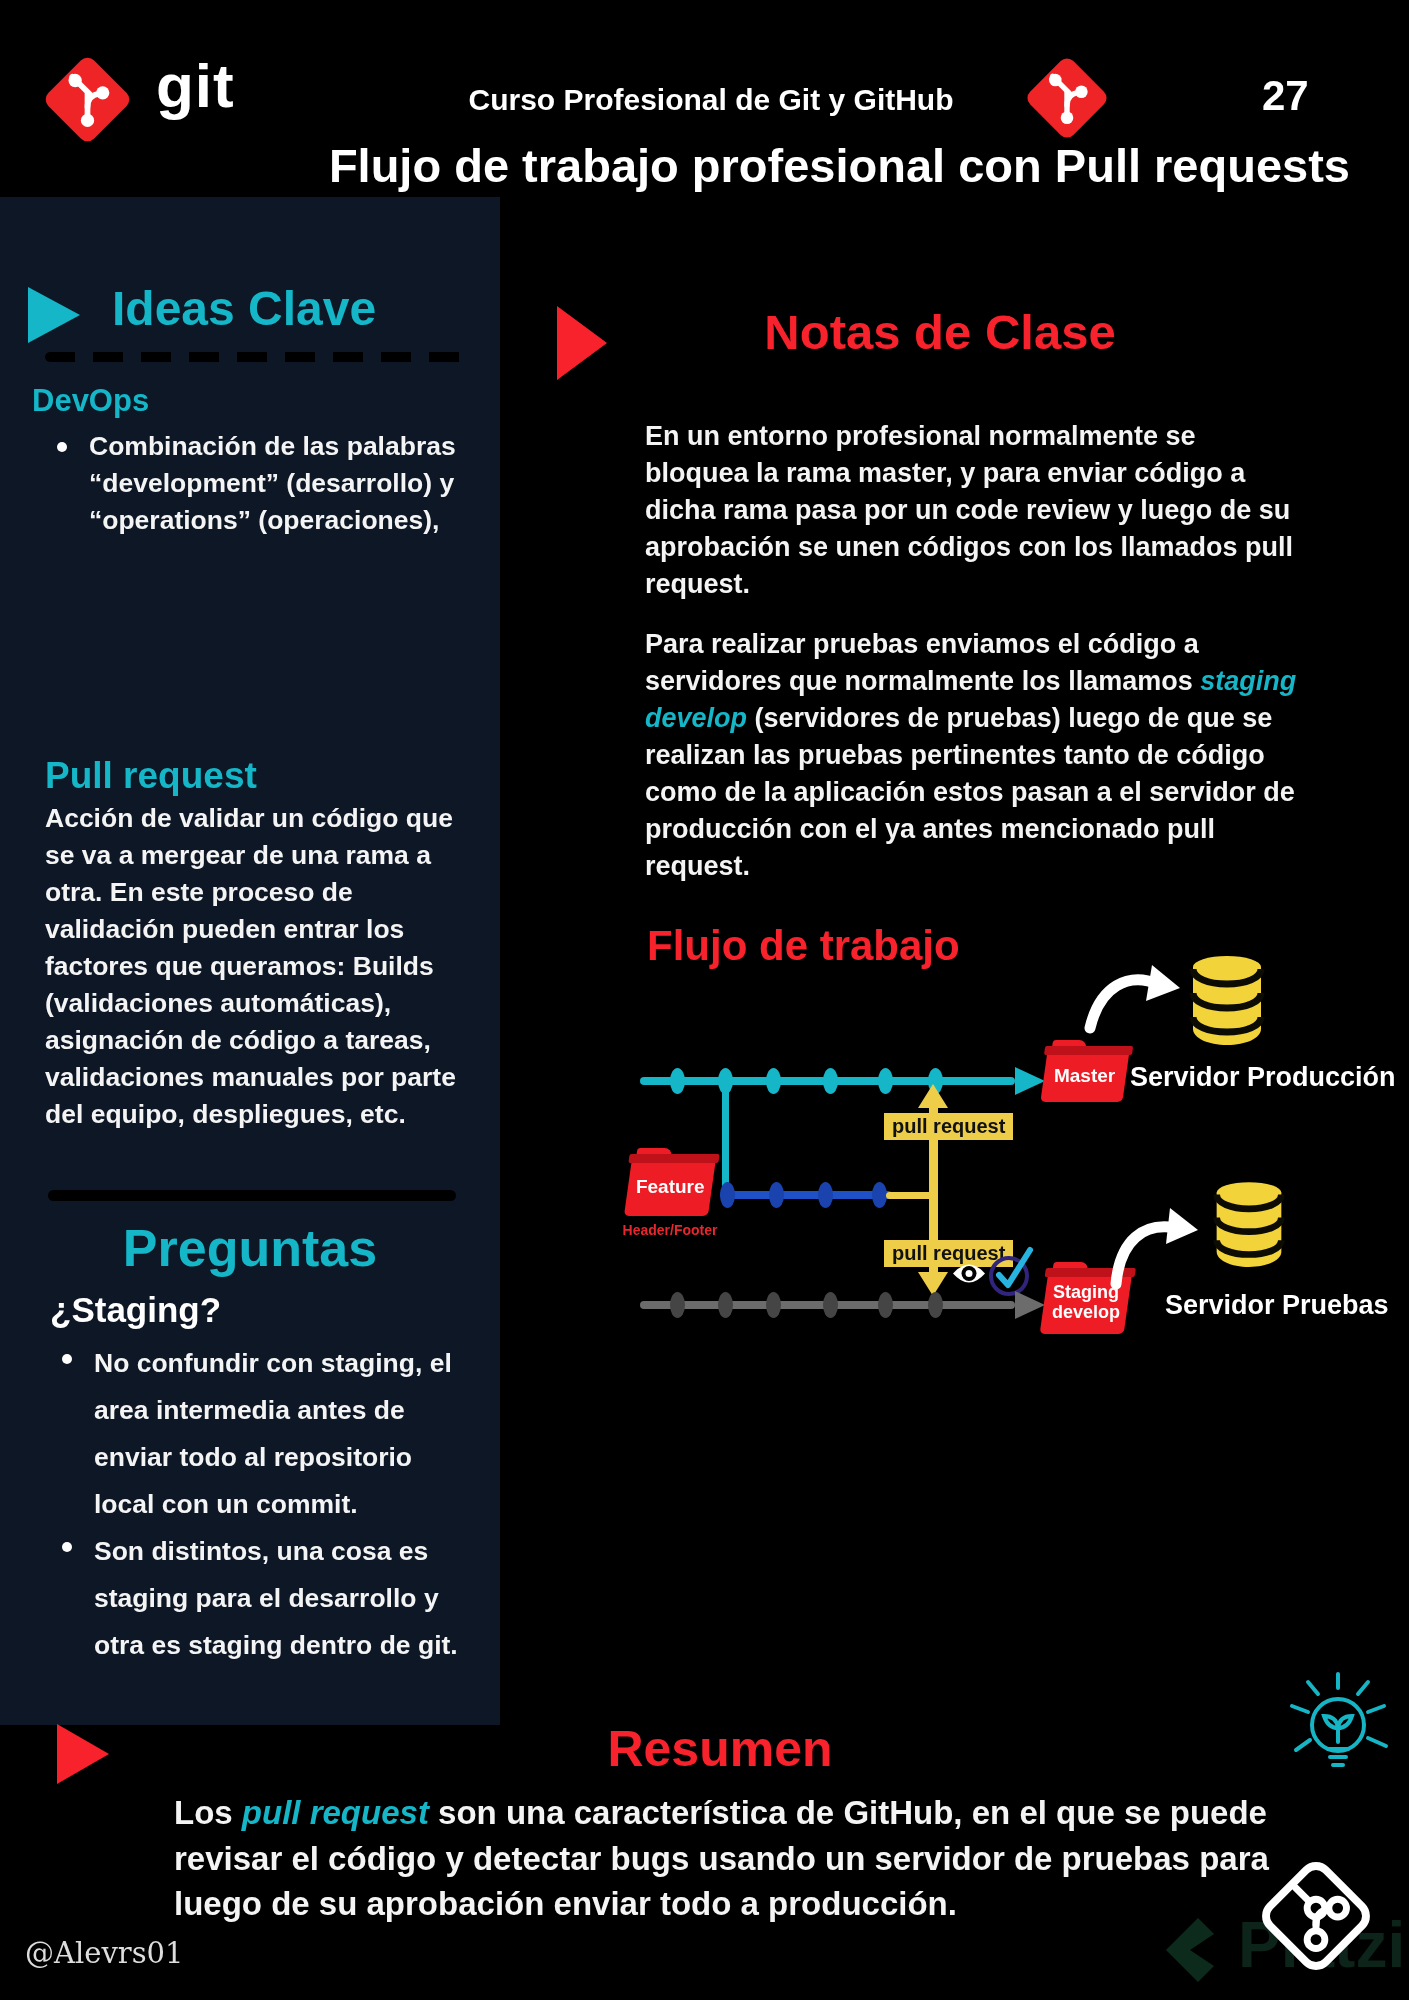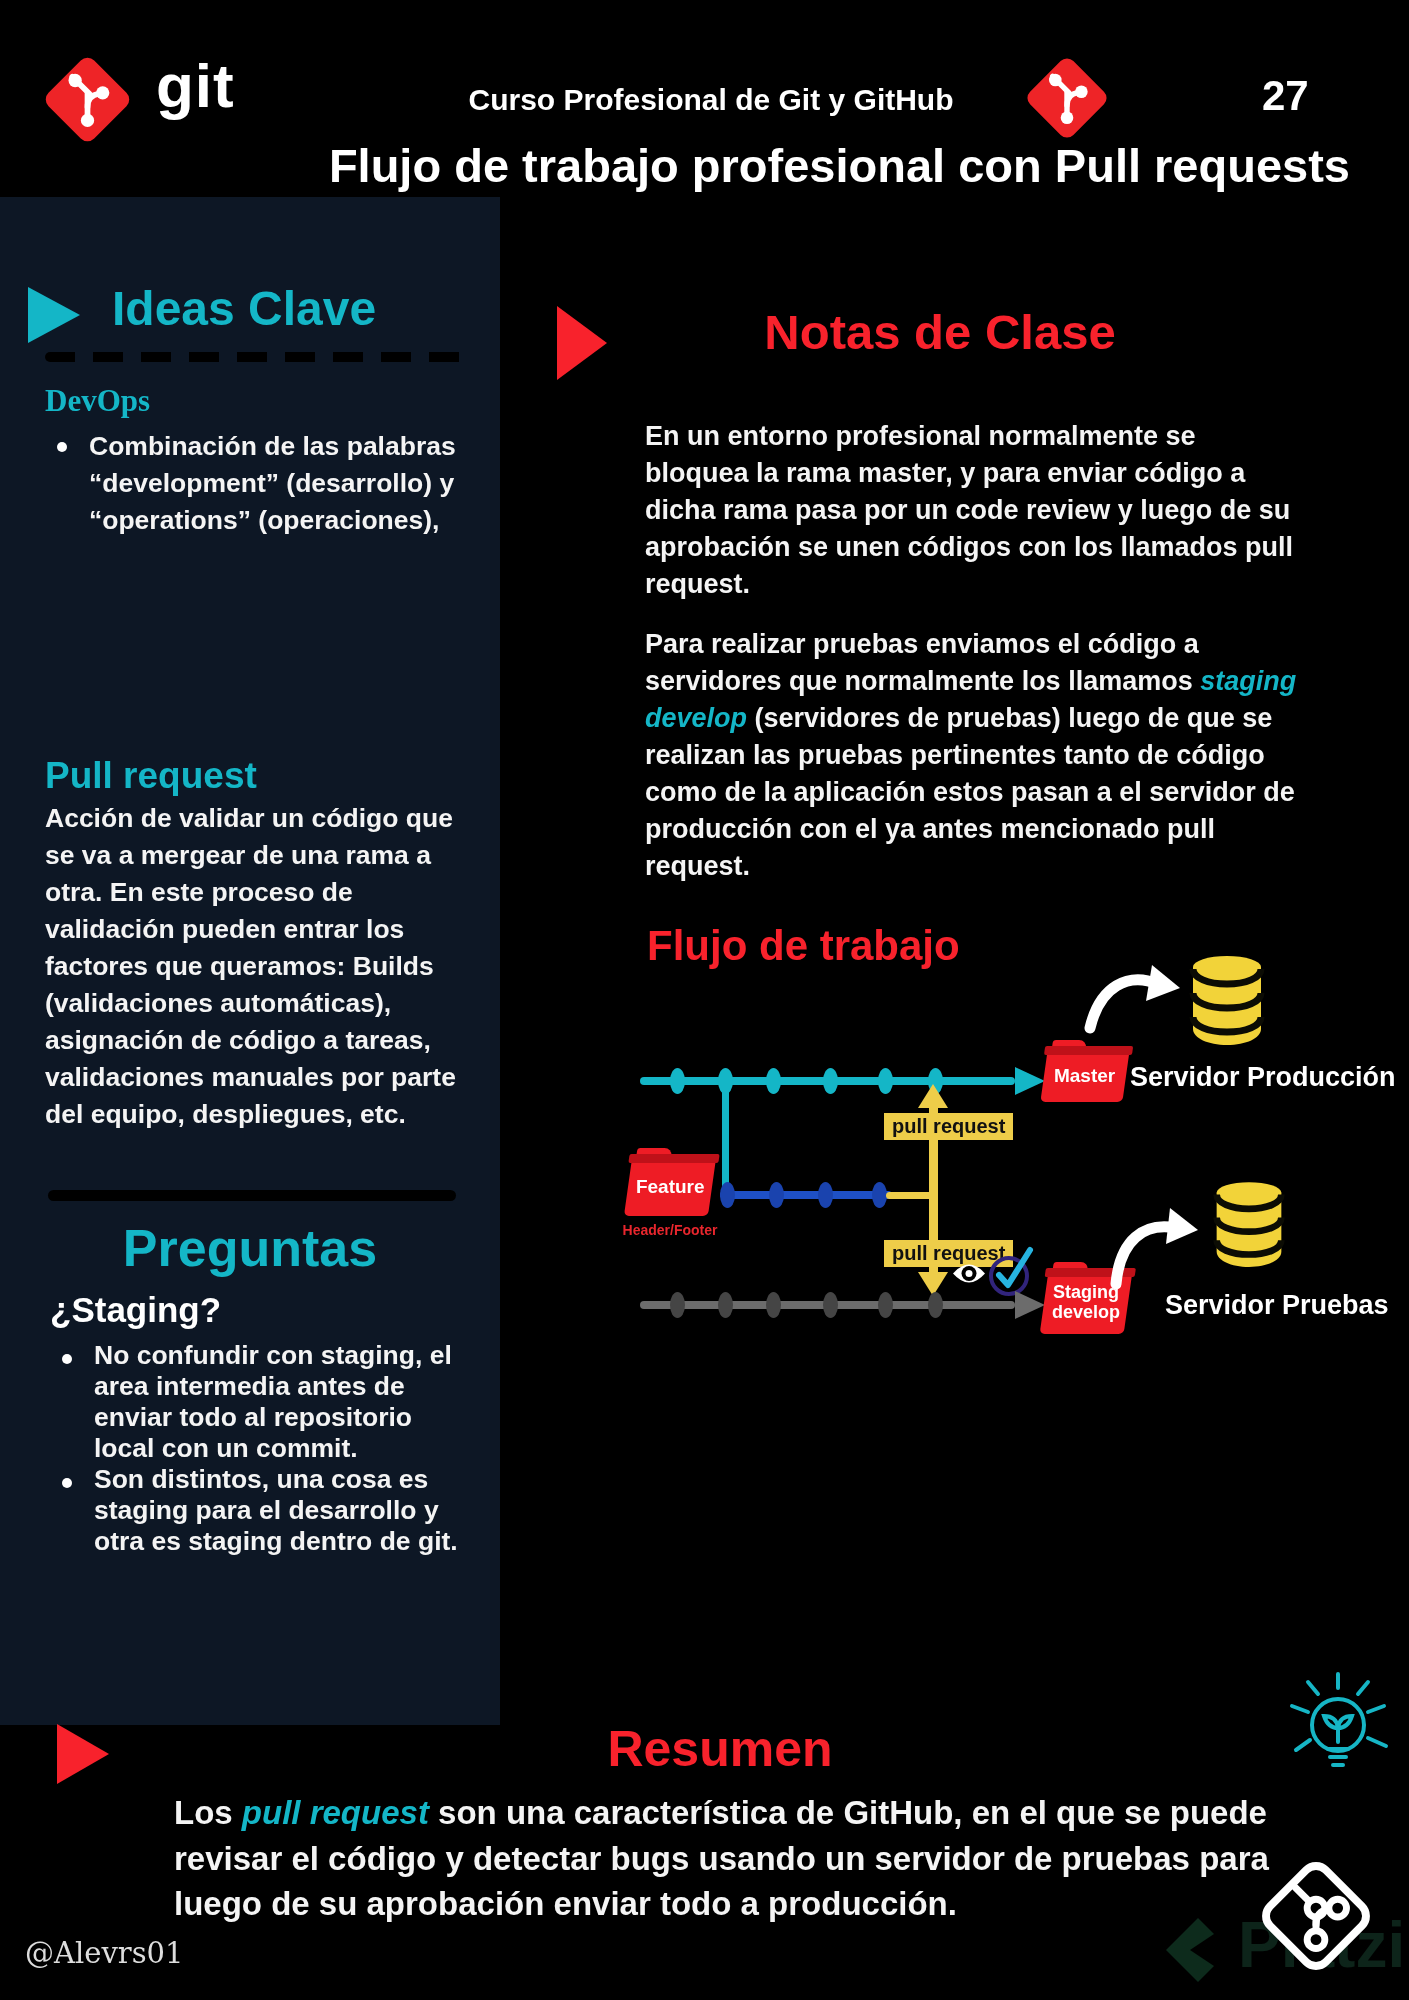--- a/index.html
+++ b/index.html
@@ -20,32 +20,32 @@
   .lesson-title { left:60px; top:138px; width:1290px; text-align:right; font-size:47px; font-weight:bold; color:#fff; }
 
   
   .panel { left:0; top:197px; width:500px; height:1528px; background:#0d1725; }
   .tri { width:0; height:0; }
   .tri-cyan { left:28px; top:287px; border-top:28px solid transparent; border-bottom:28px solid transparent; border-left:52px solid #14b6c7; }
   .ideas-title { left:112px; top:281px; font-size:48px; font-weight:bold; color:#14b6c7; }
   .dashed-divider { left:45px; top:352px; width:420px; height:10px;
     background: repeating-linear-gradient(90deg,#000 0 30px, transparent 30px 48px); border-radius:5px; }
   .sub-heading { font-size:31px; font-weight:bold; color:#14b6c7; }
-  .devops-heading { left:45px; top:383px;font-family:Liberation Serif, serif; }
+  .devops-heading { left:32px; top:383px; }
   .pr-heading { left:45px; top:755px; font-size:37px; }
   .panel-list { list-style:none; }
   .panel-list li { position:relative; padding-left:44px; font-size:26.5px; font-weight:bold; line-height:37px; color:#f4f4f4; }
   .panel-list li::before { content:""; position:absolute; left:12px; top:14px; width:10px; height:10px; border-radius:50%; background:#fff; }
   .devops-list { left:45px; top:428px; width:420px; }
   .pr-body { left:45px; top:800px; width:442px; font-size:26.5px; font-weight:bold; line-height:37px; color:#f4f4f4; }
   .solid-divider { left:48px; top:1190px; width:408px; height:11px; background:#000; border-radius:6px; }
   .preguntas-title { left:0; top:1218px; width:500px; text-align:center; font-size:52px; font-weight:bold; color:#14b6c7; }
   .staging-q { left:50px; top:1290px; font-size:35px; font-weight:bold; color:#fff; }
   .staging-list { left:50px; top:1340px; width:412px; }
-  .staging-list li { line-height:31px; }
+  .staging-list li { line-height:47px; }
 
   
   .tri-red { left:557px; top:306px; border-top:37px solid transparent; border-bottom:37px solid transparent; border-left:50px solid #f8222c; }
   .notas-title { left:645px; top:304px; width:590px; text-align:center; font-size:49px; font-weight:bold; color:#f8222c; }
   .notas-p { left:645px; width:658px; font-size:27px; font-weight:bold; line-height:37px; color:#f4f4f4; }
   .notas-p1 { top:418px; }
   .notas-p2 { top:626px; }
   .hl-cyan { color:#14b6c7; font-style:italic; }
   .flujo-title { left:647px; top:922px; font-size:42px; font-weight:bold; color:#f8222c; }
 

